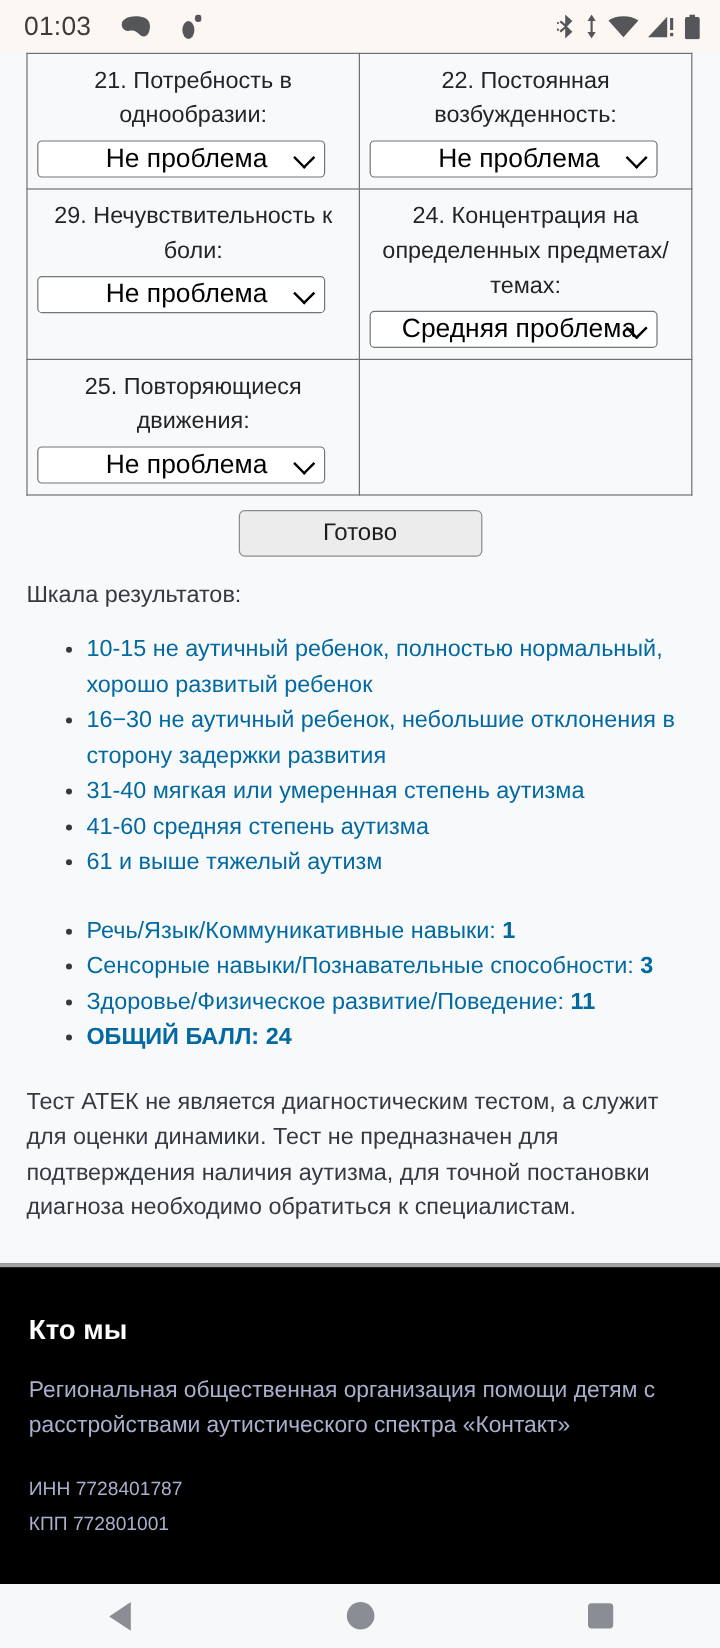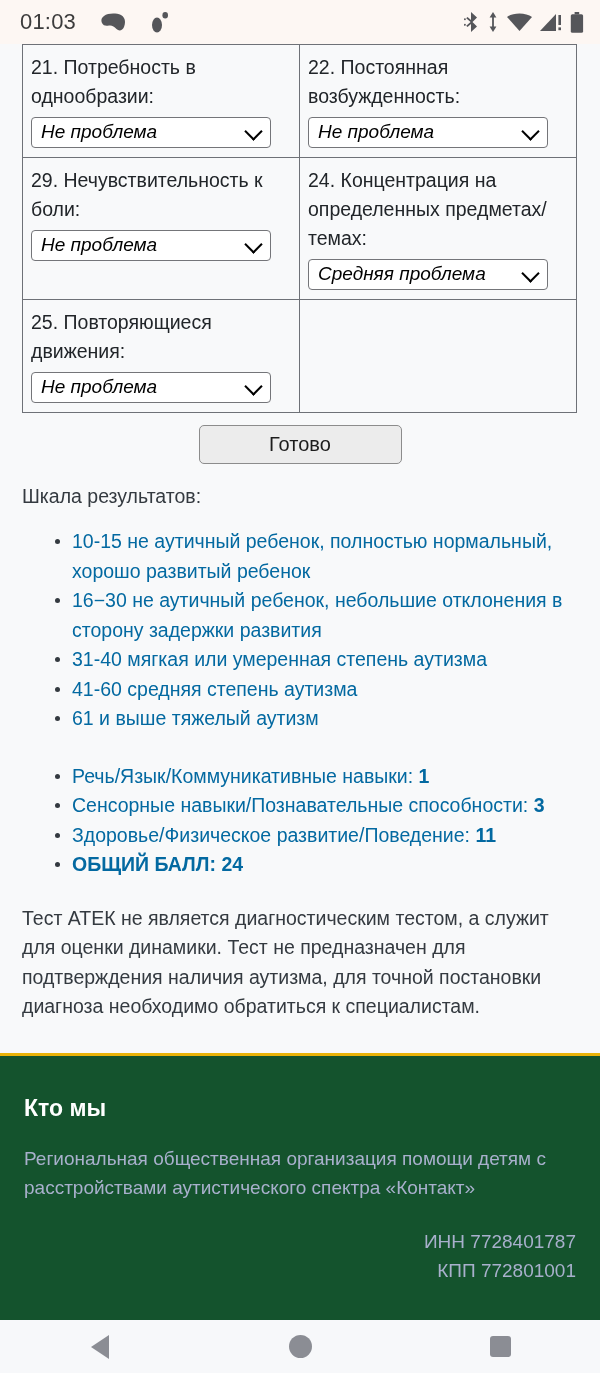--- a/index.html
+++ b/index.html
@@ -29,40 +29,40 @@
     border-collapse: collapse;
     margin: 0 0 0 22px;
     width: 554px;
     table-layout: fixed;
   }
   table.qtable td {
     border: 1px solid #6e7177;
     vertical-align: top;
     padding: 8px 8px 9px 8px;
     width: 277px;
+    text-align: center;
   }
   .qlabel {
     font-size: 19.5px; line-height: 29px; color: #212529;
     margin-bottom: 6px; word-wrap: break-word;
   }
   .sel {
     position: relative;
     display: block;
     width: 240px;
     height: 31px;
     background: #ffffff;
     border: 1.4px solid #747579;
     border-radius: 4px;
-    font-size: 19px;
+    font-size: 22px;
     color: #000;
     line-height: 28px;
     padding-left: 9px;
     white-space: nowrap;
     overflow: hidden;
-    font-style: italic;
   }
   .sel .caret {
     position: absolute; right: 10px; top: 50%;
     width: 13px; height: 13px;
     margin-top: -8px;
     border-right: 2.3px solid #000;
     border-bottom: 2.3px solid #000;
     transform: rotate(45deg);
   }
   .cell-first-row { height: 95px; }
@@ -114,34 +114,34 @@
     font-size: 19.5px; line-height: 29.5px;
     color: #343a40;
     margin: 24px 22px 0 22px;
   }
 
   
   .footer {
     position: absolute;
     left: 0; right: 0;
     top: 1053px; bottom: 53px;
-    background: #14532d;
-    border-top: 3px solid #eab308;
+    background: #000000;
+    border-top: 3px solid #a3a3a3;
     padding: 39px 24px 0 24px;
     overflow: hidden;
   }
   .footer h3 {
     color: #ffffff; font-size: 23px; font-weight: bold;
     margin-bottom: 22px;
   }
   .footer p.fdesc {
     color: #a8b0cc; font-size: 19px; line-height: 29px;
     margin-bottom: 25px;
   }
-  .footer p.finn { color: #a8b0cc; font-size: 19px; line-height: 29px; text-align: right; }
+  .footer p.finn { color: #a8b0cc; font-size: 16px; line-height: 29px; }
 
   
   .navbar {
     position: absolute; left: 0; right: 0; bottom: 0;
     height: 53px; background: #f7f8fa;
     display: flex; align-items: center; justify-content: space-around;
   }
   .nav-btn { width: 90px; height: 53px; display: flex; align-items: center; justify-content: center; }
   .nav-back {
     width: 0; height: 0;

